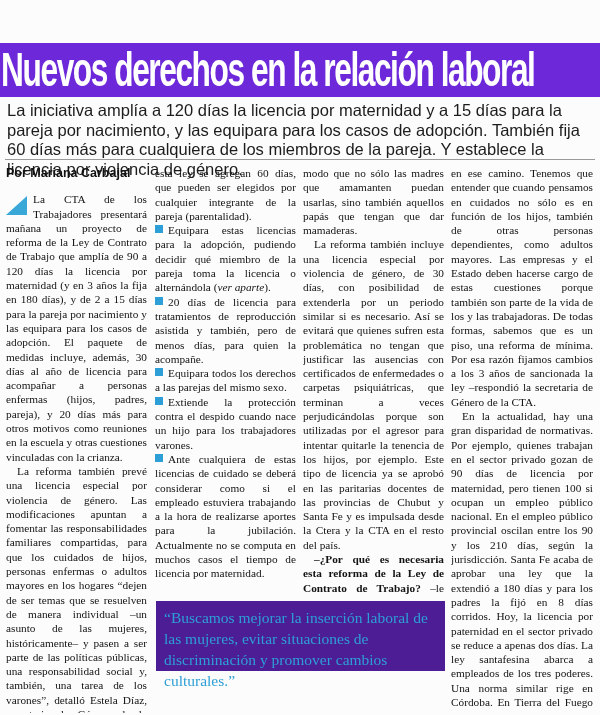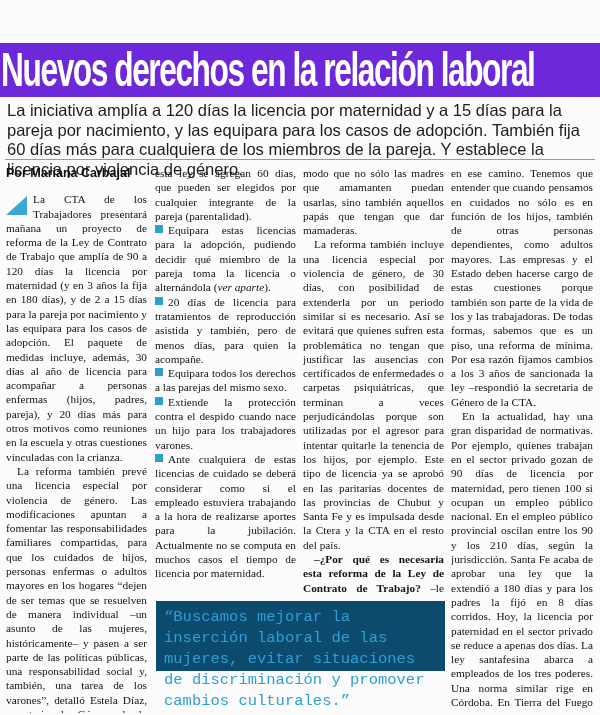--- a/index.html
+++ b/index.html
@@ -56,22 +56,22 @@
   }
   .bullet-sq {
     display:inline-block; width:8px; height:8px; background:#2e9fd6;
     margin-right:5px; position:relative; top:-1px;
   }
   .bold { font-weight:bold; }
   .ital { font-style:italic; }
   
   .pullquote {
     position:absolute; top:601px; left:156px; width:289px; height:70px;
-    background:#0c4a6e; padding:6px 4px 6px 8px;
-    font-family:Liberation Mono, monospace; font-size:15.5px;
+    background:#4c1d95; padding:6px 4px 6px 8px;
+    font-family:Liberation Serif, serif; font-size:15.5px;
     line-height:21px; color:#2e9fd6; text-align:left;
   }
 </style>
 </head>
 <body>
 
 <div class="page">
 
 
   <div class="headline-bar">

